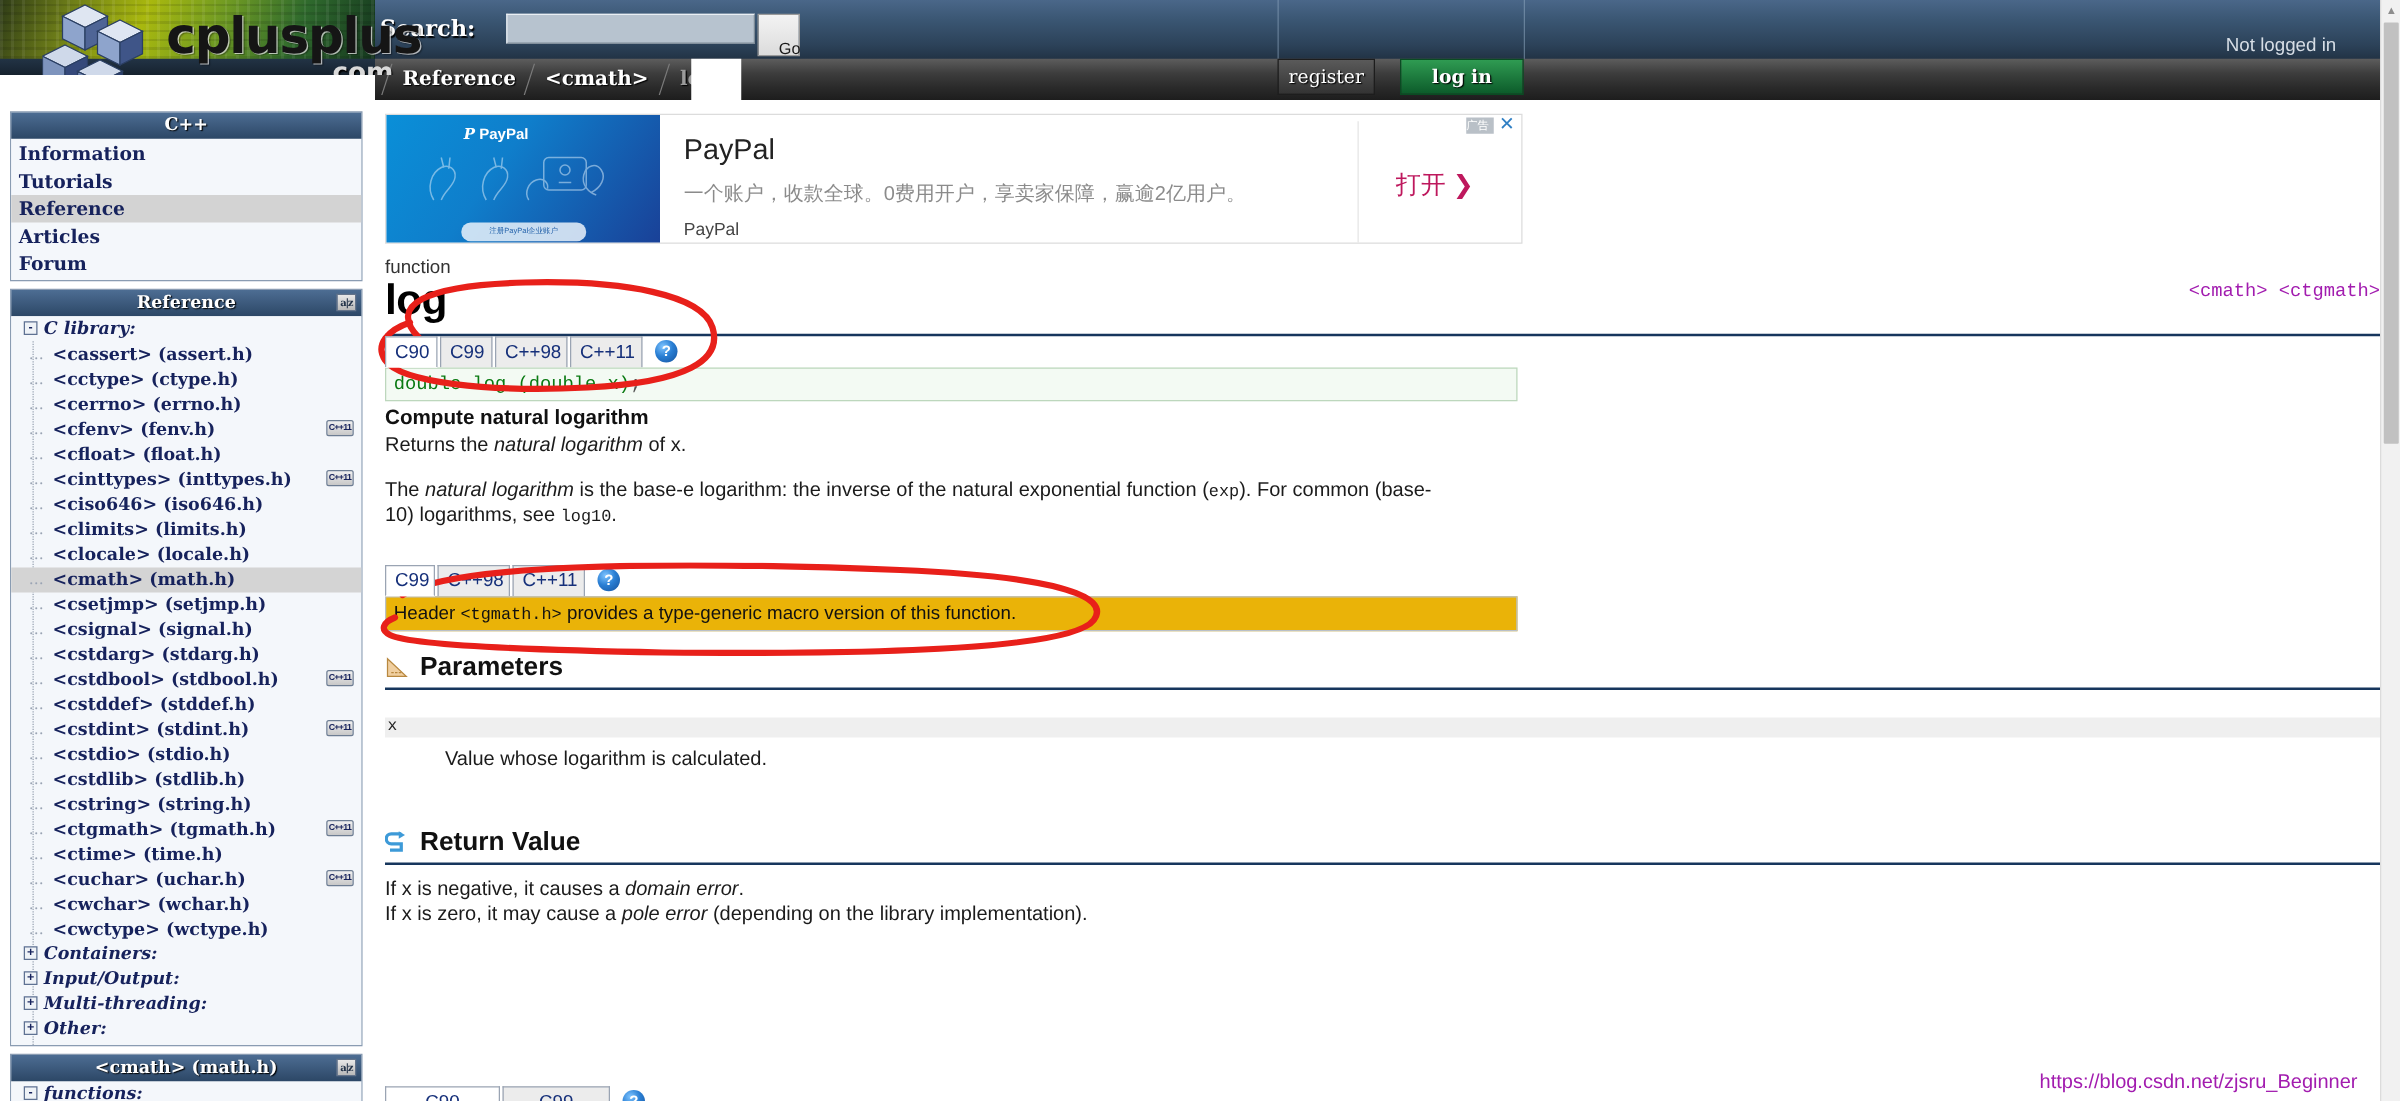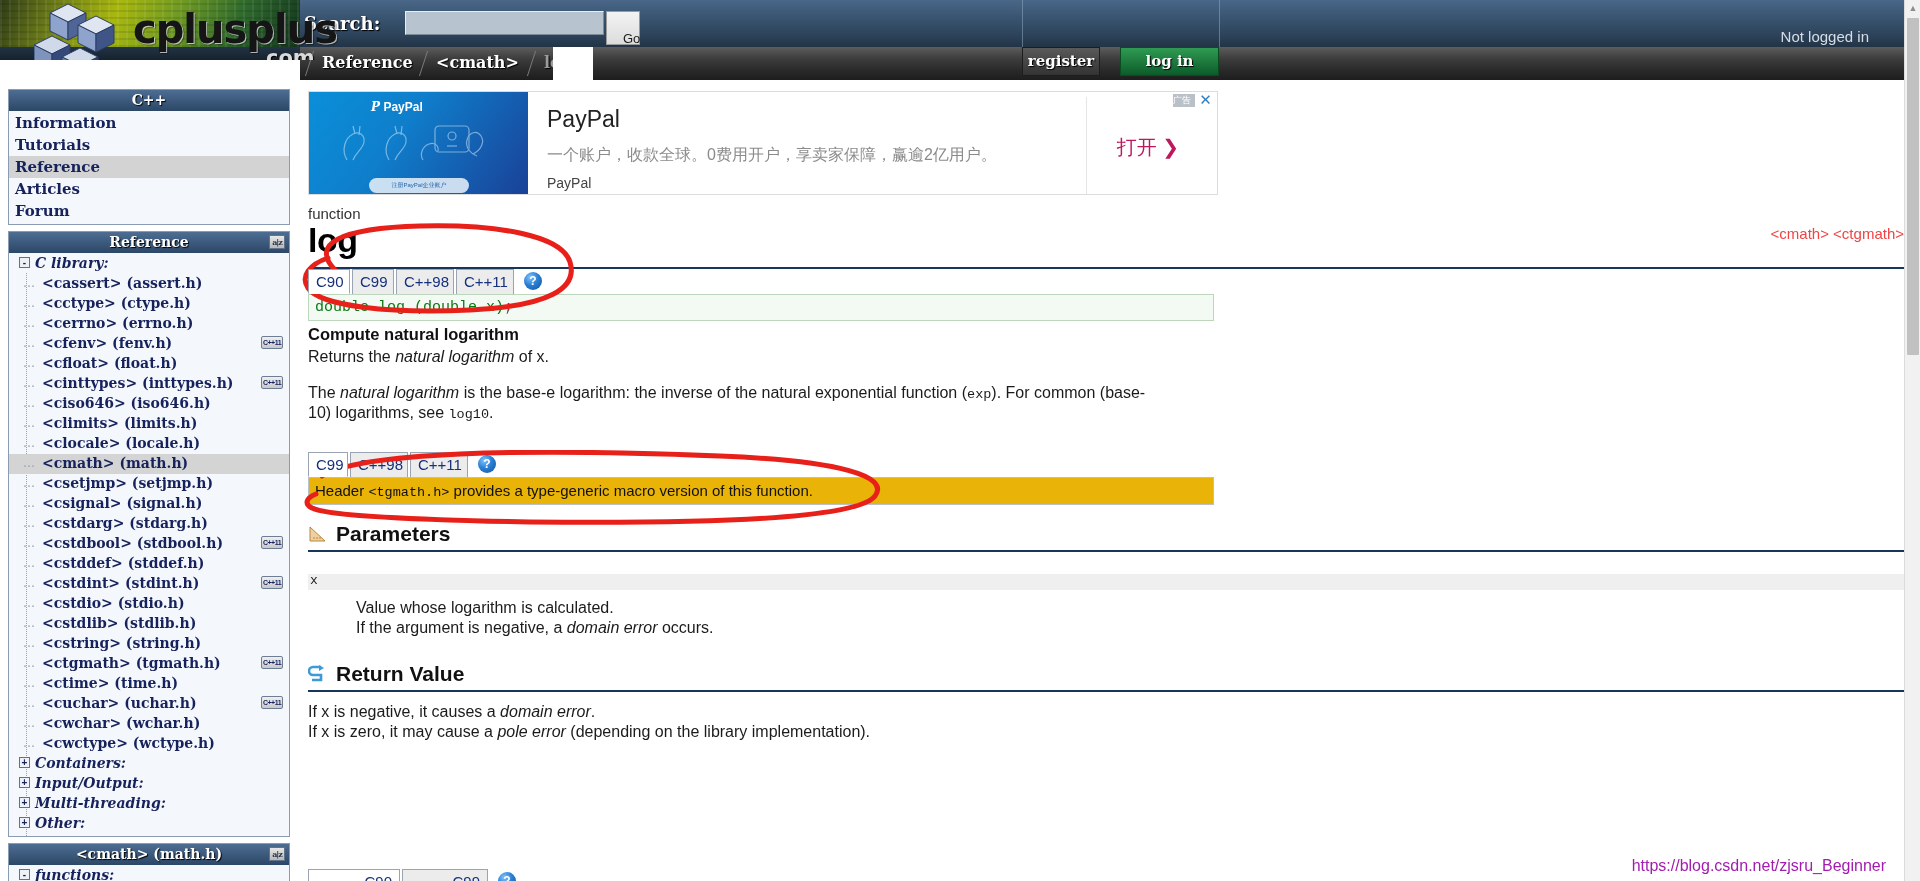--- a/index.html
+++ b/index.html
@@ -90,21 +90,21 @@
   .white-notch {
     position:absolute; left:553px; top:47px; width:40px; height:33px; background:#fff;
   }
   .auth-area {
     position:absolute; left:1022px; top:47px; width:197px; height:33px;
   }
   .btn-register {
     position:absolute; left:0; top:0; width:78px; height:29px;
     background: linear-gradient(to bottom,#5a5a5a,#333333);
     border:1px solid #1d1d1d;
-    color:#ffffff; font-family:"DejaVu Serif", serif; font-weight:bold; font-size:15px;
+    color:#ffffff; font-family:"DejaVu Serif", serif; font-weight:normal; font-size:15px;
     text-align:center; line-height:27px; cursor:pointer; text-shadow:1px 1px 1px #000;
   }
   .btn-login {
     position:absolute; left:98px; top:0; width:99px; height:29px;
     background: linear-gradient(to bottom,#2f9b52,#0c5b2a);
     border:1px solid #0a4b22;
     color:#ffffff; font-family:"DejaVu Serif", serif; font-weight:bold; font-size:15px;
     text-align:center; line-height:27px; cursor:pointer; text-shadow:1px 1px 1px #000;
   }
 
@@ -214,30 +214,30 @@
   
   .kind {
     position:absolute; left:0; top:122px; font-size:15px; color:#333;
     font-family:"Liberation Sans",sans-serif;
   }
   .fn-title {
     position:absolute; left:0; top:138px; font-size:34px; font-weight:bold; color:#000;
     font-family:"Liberation Sans",sans-serif; letter-spacing:-0.5px;
   }
   .hdr-links {
-    position:absolute; right:0; top:142px; font-family:Liberation Sans, sans-serif;
-    font-size:15px; color:#ef4444;
+    position:absolute; right:0; top:142px; font-family:Liberation Mono, monospace;
+    font-size:15px; color:#a21caf;
   }
   .rule-blue { position:absolute; left:0; right:0; height:2px; background:#17365d; }
 
   
   .verbox { position:absolute; }
   .vertabs { position:relative; height:26px; }
   .vtab {
-    position:absolute; top:0; height:25px; line-height:23px; text-align:right;
+    position:absolute; top:0; height:25px; line-height:23px; text-align:center;
     border:1px solid #9aa4b3; border-bottom:none;
     background:#ececec; color:#16307a; font-size:15px; cursor:pointer;
     font-family:"Liberation Sans",sans-serif; padding:0 7px;
   }
   .vtab.active { background:#ffffff; border-bottom:1px solid #fff; z-index:3; }
   .help-ico {
     position:absolute; top:3px; width:18px; height:18px; border-radius:50%;
     background: radial-gradient(circle at 35% 30%, #7ec4ff 0%, #2a7fd4 45%, #15519c 100%);
     color:#fff; font-size:12px; font-weight:bold; text-align:center; line-height:18px;
     font-family:"Liberation Sans",sans-serif; cursor:pointer;
@@ -504,23 +504,20 @@
           <path d="M5,14 l2,0 M8,14 l2,0 M11,14 l2,0" stroke="#b8883f" stroke-width="1"></path>
         </svg>
         <div class="sect-title">Parameters</div>
       </div>
       <div class="sect-rule"></div>
       <div class="param-bar" style="margin-top:22px;">
         <span class="pname">x</span>
       </div>
       <div class="param-desc" style="margin-top:8px;">
         <div>Value whose logarithm is calculated.</div>
-        <div>
-          <span>If the argument is negative, a </span><i>domain error</i><span> occurs.</span>
-        </div>
       </div>
     </div>
 
     <div class="sect" style="top:579px;">
       <div style="position:relative;">
         <svg class="sect-ico" viewBox="0 0 20 20">
           <path d="M13,3 L5,3 A4,4 0 0 0 5,11 L13,11 L13,16 L4,16" fill="none" stroke="#3d9ad8" stroke-width="2.6"></path>
           <polygon points="11,1 16,4 11,7" fill="#3d9ad8"></polygon>
         </svg>
         <div class="sect-title">Return Value</div>

